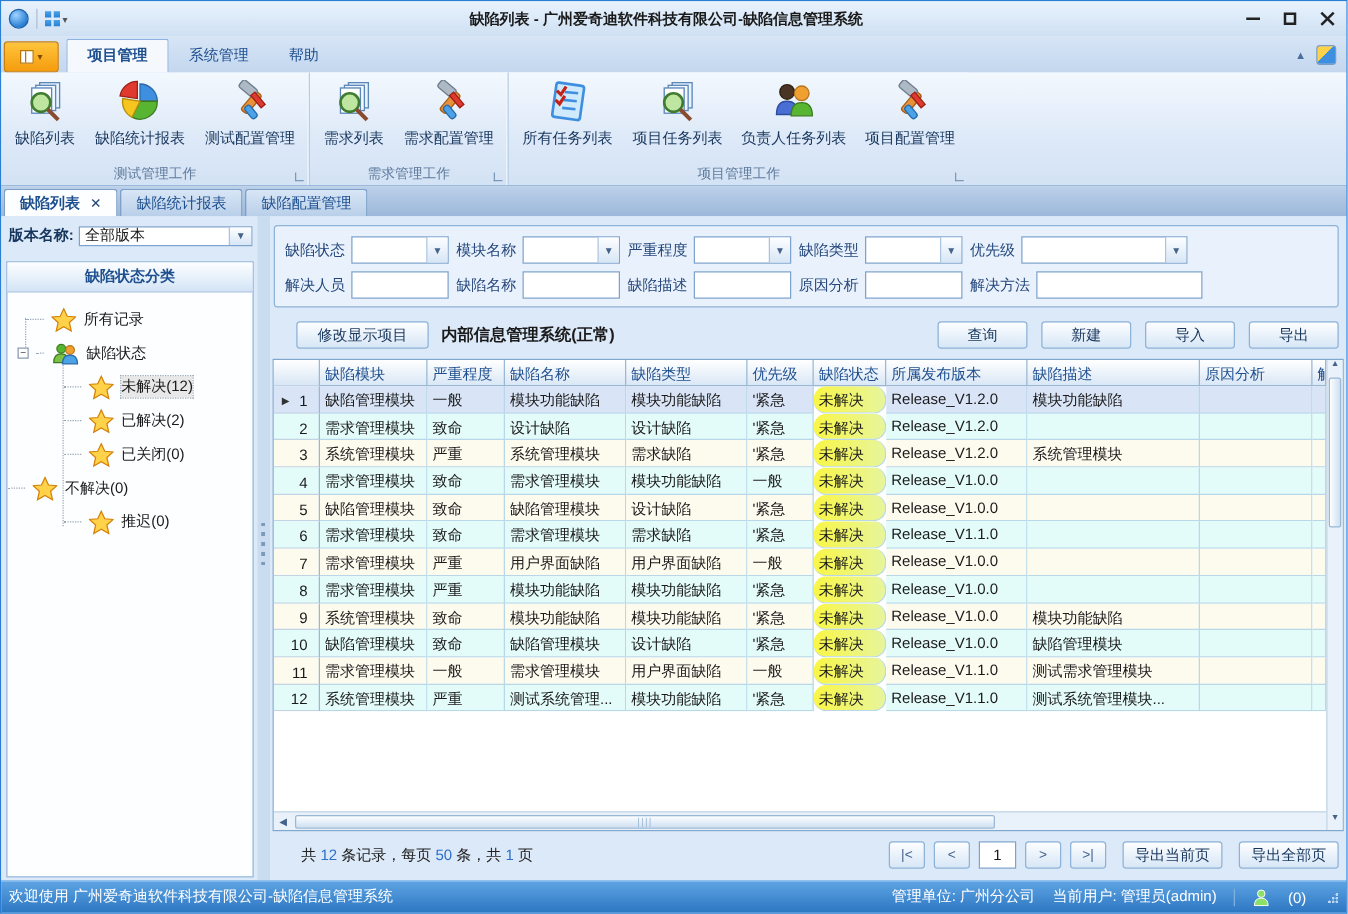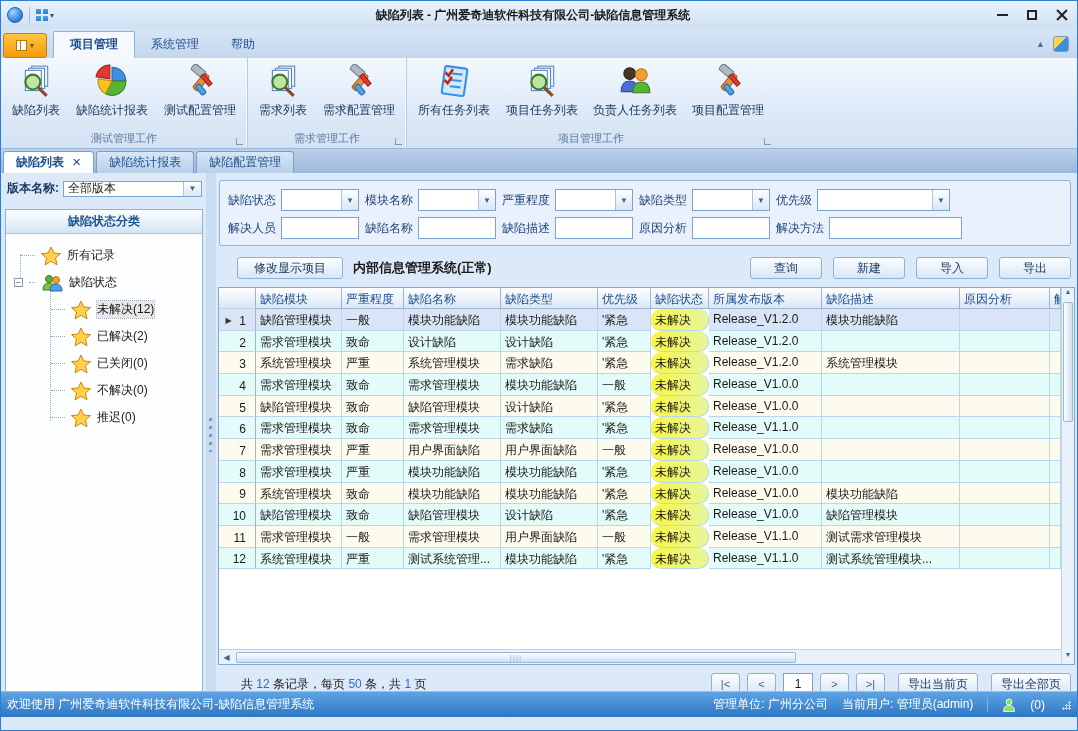--- a/index.html
+++ b/index.html
@@ -173,21 +173,21 @@
   .pg-summary b { color:#2a6fc9; font-weight:normal; }
   .pg-ctrls { margin-left:auto; display:flex; align-items:center; gap:7px; }
   .pbtn { width:29px; height:22px; background:linear-gradient(#fdfeff,#d7e6f6); border:1px solid #8eb3d8;
     border-radius:3px; color:#44638c; display:flex; align-items:center; justify-content:center; font-size:11px; }
   .pbox { width:30px; height:22px; border:1px solid #7da2ce; background:#fff; text-align:center; padding-top:3px; }
   .pexp { width:80px; height:22px; margin-left:6px; background:linear-gradient(#fdfeff,#d7e6f6);
     border:1px solid #8eb3d8; border-radius:3px; color:#17365d;
     display:flex; align-items:center; justify-content:center; }
 
   
-  .statusbar { position:absolute; left:0; bottom:13px; right:0; height:26px;
+  .statusbar { position:absolute; left:0; bottom:0; right:0; height:26px;
     background:linear-gradient(#5ea4e4,#2d77c2); border-top:1px solid #8fc0ee;
     display:flex; align-items:center; color:#fff; padding:0 6px; }
   .sb-right { margin-left:auto; display:flex; align-items:center; gap:14px; }
   .sb-sep { width:1px; height:14px; background:#7fb0dd; }
   .sb-user-ico svg { width:14px; height:14px; display:block; }
   .sb-grip { width:10px; height:10px; margin-left:2px;
     background:
       radial-gradient(circle,#bcd7ef 1px,transparent 1.3px) 7px 7px/3px 3px no-repeat,
       radial-gradient(circle,#bcd7ef 1px,transparent 1.3px) 4px 7px/3px 3px no-repeat,
       radial-gradient(circle,#bcd7ef 1px,transparent 1.3px) 7px 4px/3px 3px no-repeat,
@@ -420,21 +420,21 @@
           </div>
           <div class="titem" style="padding-left:45px">
             <span class="dots"></span>
             <span class="star-ico">
                 <svg viewBox="0 0 20 20">
                   <use href="#ico-star"></use>
                 </svg>
               </span>
             <span class="label">已关闭(0)</span>
           </div>
-          <div class="titem" style="padding-left:45px">
+          <div class="titem" style="">
             <span class="dots"></span>
             <span class="star-ico">
                 <svg viewBox="0 0 20 20">
                   <use href="#ico-star"></use>
                 </svg>
               </span>
             <span class="label">不解决(0)</span>
           </div>
           <div class="titem" style="padding-left:45px">
             <span class="dots"></span>

